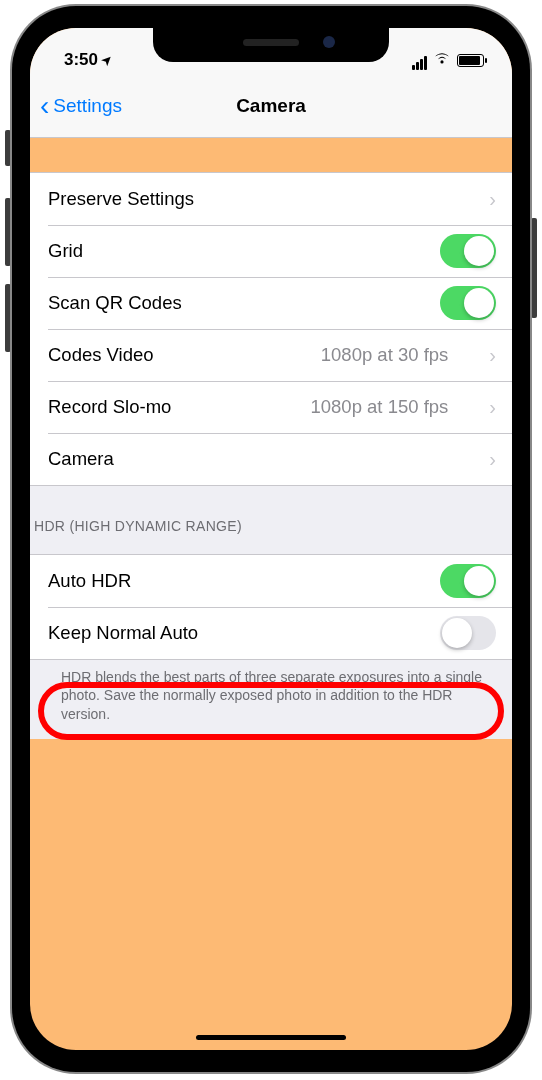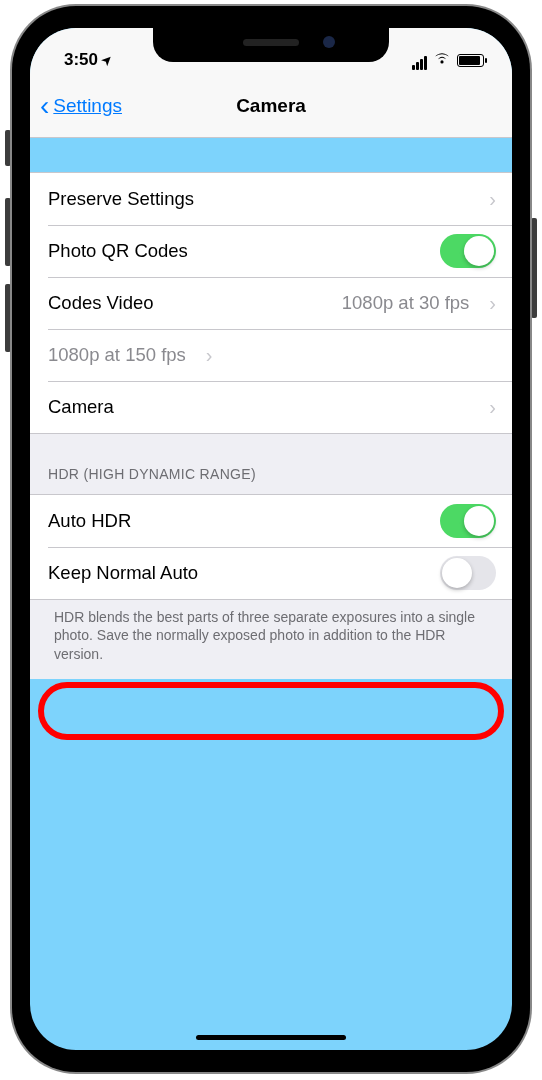--- a/index.html
+++ b/index.html
@@ -26,21 +26,21 @@
       position: absolute;
       background: #1a1a1a;
       border-radius: 2px;
     }
     .screen {
       position: absolute;
       top: 22px;
       left: 18px;
       right: 18px;
       bottom: 22px;
-      background: #7dd3fc;
+      background: #fdba74;
       border-radius: 46px;
       overflow: hidden;
     }
     .notch {
       position: absolute;
       top: 0;
       left: 50%;
       transform: translateX(-50%);
       width: 236px;
       height: 34px;
@@ -146,21 +146,21 @@
       font-size: 19px;
       padding-left: 10px;
       gap: 4px;
       text-decoration: none;
     }
     .back .chev {
       font-size: 28px;
       font-weight: 400;
       line-height: 1;
     }
-    .back .lbl { text-decoration: underline; }
+    .back .lbl { }
     .navtitle {
       position: absolute;
       left: 0; right: 0;
       text-align: center;
       font-size: 19px;
       font-weight: 600;
       pointer-events: none;
     }
 
     
@@ -168,45 +168,46 @@
       background: #efeff4;
     }
     .group {
       margin-top: 36px;
       background: #fff;
       border-top: 1px solid #c8c7cc;
       border-bottom: 1px solid #c8c7cc;
     }
     .group.first { margin-top: 34px; }
     .section-header {
-      padding: 32px 18px 8px 18px;
+      padding: 32px 18px 8px 4px;
       color: #6d6d72;
       font-size: 14px;
       letter-spacing: 0.3px;
     }
     .row {
       display: flex;
       align-items: center;
       min-height: 52px;
       padding: 0 16px 0 18px;
       font-size: 18.5px;
       position: relative;
+      gap: 41px;
     }
     .row + .row::before {
       content:"";
       position:absolute;
       left: 18px; right: 0; top: 0;
       height: 1px;
       background: #c8c7cc;
     }
     .row .label { flex: 1; color: #000; }
     .row .detail {
       color: #8a8a8f;
       font-size: 18.5px;
-      margin-right: 20px;
+      margin-right: 0;
     }
     .row .chevron {
       color: #c7c7cc;
       font-size: 20px;
     }
     
     .toggle {
       width: 56px; height: 34px;
       border-radius: 17px;
       position: relative;
@@ -217,21 +218,21 @@
       position:absolute;
       top:2px;
       width:30px; height:30px;
       background:#fff;
       border-radius:50%;
       box-shadow: 0 2px 4px rgba(0,0,0,0.25);
     }
     .toggle.on .knob { right:2px; }
     .toggle.off .knob { left:2px; }
     .footer-note {
-      padding: 8px 18px 16px 24px;
+      padding: 8px 18px 16px 31px;
       font-size: 14px;
       line-height: 1.32;
       color: #6d6d72;
     }
     .homebar {
       position: absolute;
       bottom: 10px; left:50%;
       transform: translateX(-50%);
       width: 150px; height: 5px;
       background: #000;
@@ -287,42 +288,49 @@
     </div>
 
     <div class="content">
 
       <div class="group first">
         <div class="row">
           <span class="label">Preserve Settings</span>
           <span class="chevron">›</span>
         </div>
         <div class="row">
-          <span class="label">Photo QR Codes</span>
+          <span class="label">Grid</span>
           <span class="toggle on">
               <span class="knob"></span>
             </span>
         </div>
         <div class="row">
+          <span class="label">Scan QR Codes</span>
+          <span class="toggle on">
+              <span class="knob"></span>
+            </span>
+        </div>
+        <div class="row">
           <span class="label">Codes Video</span>
           <span class="detail">1080p at 30 fps</span>
           <span class="chevron">›</span>
         </div>
         <div class="row">
+          <span class="label">Record Slo-mo</span>
           <span class="detail">1080p at 150 fps</span>
           <span class="chevron">›</span>
         </div>
         <div class="row">
           <span class="label">Camera</span>
           <span class="chevron">›</span>
         </div>
       </div>
 
       <div class="section-header">HDR (HIGH DYNAMIC RANGE)</div>
-      <div class="group" style="margin-top:4px">
+      <div class="group" style="margin-top:12px">
         <div class="row">
           <span class="label">Auto HDR</span>
           <span class="toggle on">
               <span class="knob"></span>
             </span>
         </div>
         <div class="row">
           <span class="label">Keep Normal Auto</span>
           <span class="toggle off">
               <span class="knob"></span>

